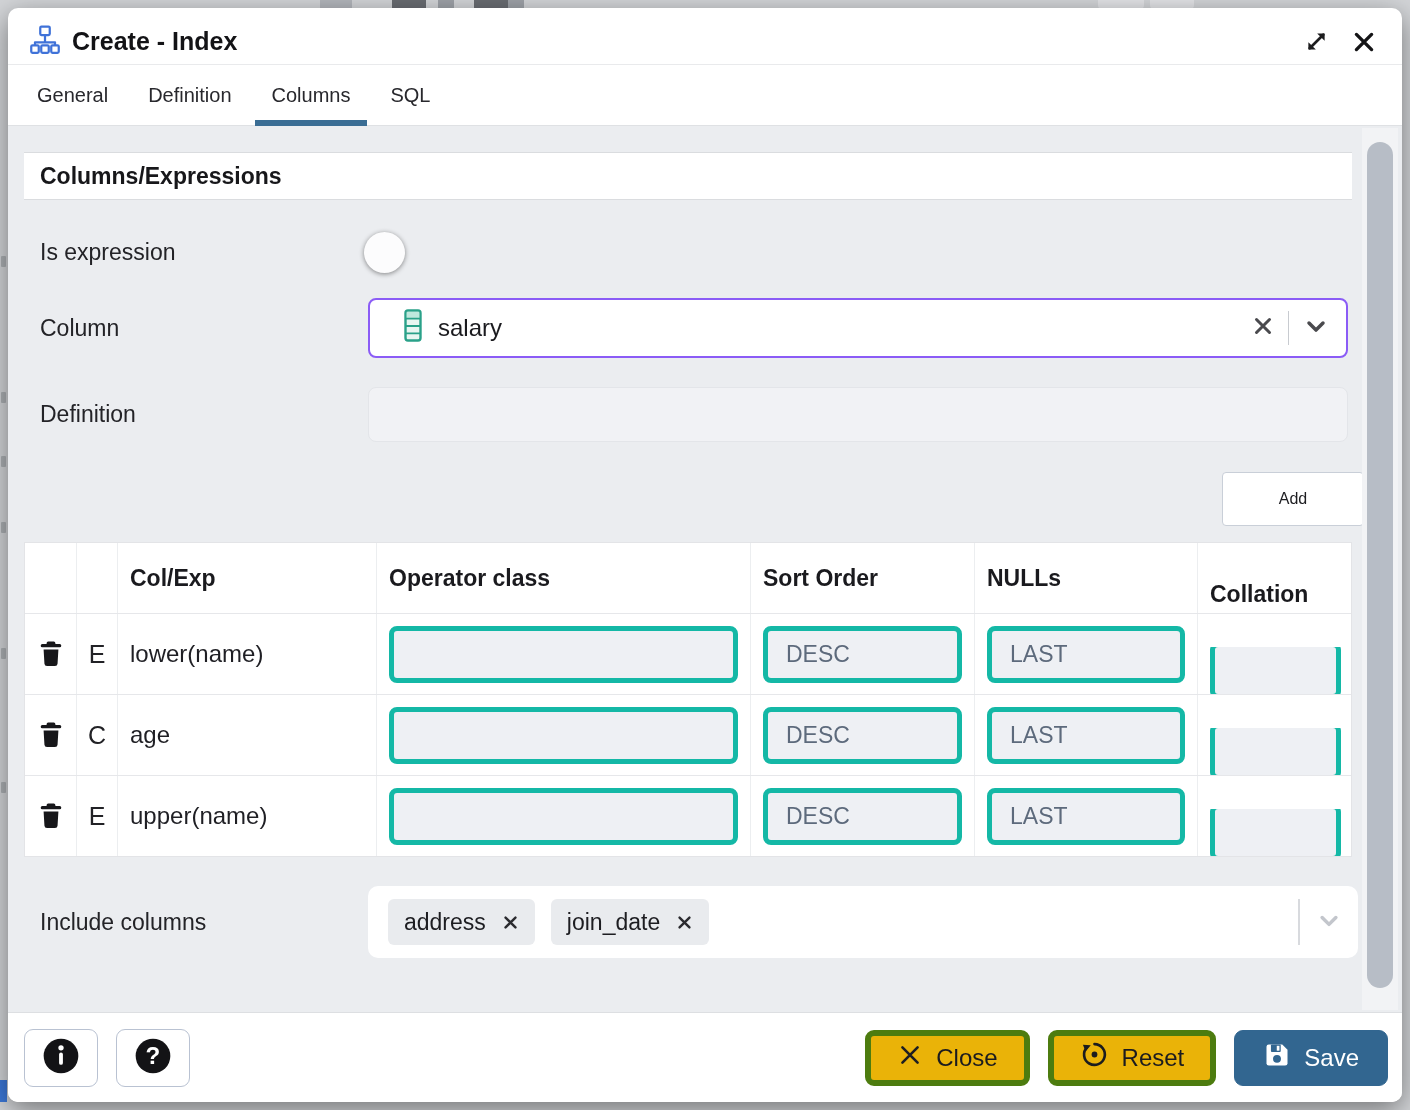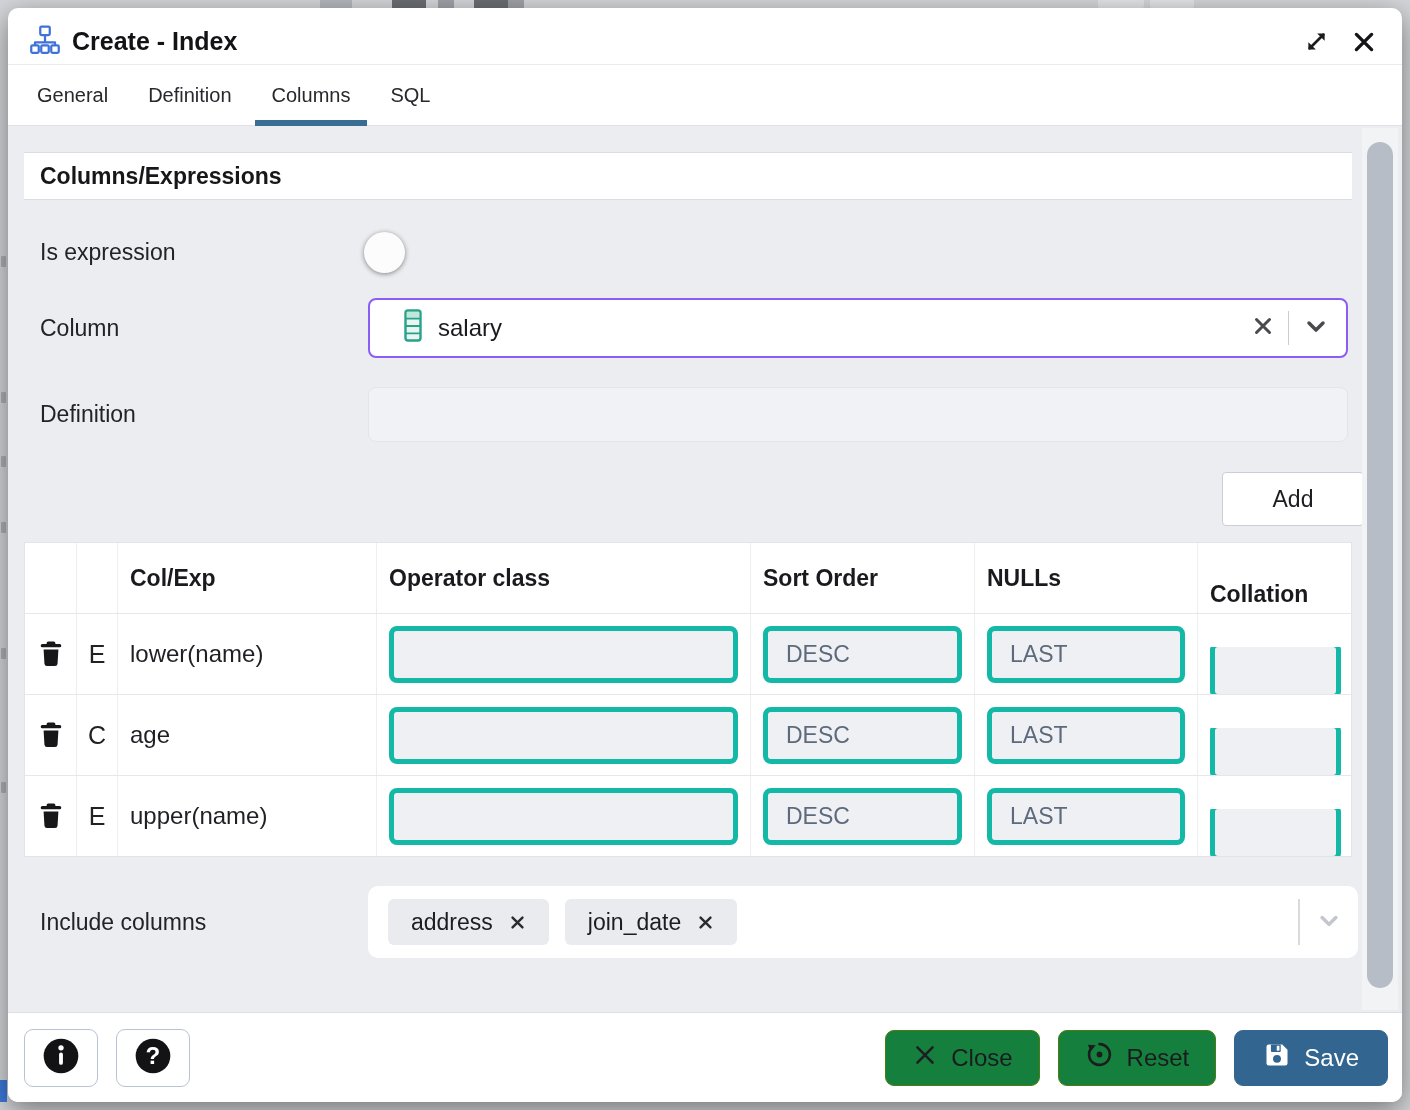--- a/index.html
+++ b/index.html
@@ -47,21 +47,21 @@
                 display:flex; align-items:center; padding:0 16px 0 34px; cursor:pointer; }
   .select-value { display:flex; align-items:center; gap:16px; flex:1; font-size:24px; color:#1b1b1f; }
   .select-controls { display:flex; align-items:center; gap:13px; }
   .select-divider { width:1px; height:34px; background:#c8cbd0; }
 
   .row-expression { position:absolute; top:260px; left:32px; right:54px; height:56px; display:flex; align-items:center; }
   .row-expression .form-label { width:328px; flex:none; }
   .text-input { flex:1; height:55px; background:#f1f2f5; border:1px solid #e3e5e9; border-radius:8px; font-size:23px; color:#232327; padding-left:16px; display:flex; align-items:center; }
 
   .add-btn { position:absolute; top:346px; left:1214px; width:142px; height:54px; background:#fff;
-             border:1px solid #c9cfd8; border-radius:4px; font-size:23px; color:#1d1d21;
+             border:1px solid #c9cfd8; border-radius:4px; font-size:16px; color:#1d1d21;
              display:flex; align-items:center; justify-content:center; cursor:pointer; }
 
   
   .grid { position:absolute; top:416px; left:16px; width:1328px; background:#fff; border:1px solid #e3e4e7; }
   .grid-header, .grid-row { display:grid; grid-template-columns:52px 41px 259px 374px 224px 223px 155px; }
   .grid-header { height:70px; }
   .grid-row { height:81px; border-top:1px solid #e6e7ea; }
   .gcell { border-right:1px solid #eceef0; display:flex; align-items:center; overflow:hidden; }
   .gcell:last-child { border-right:none;margin-top:33px; }
   .gcell.head { font-size:23px; font-weight:700; color:#1a1a1e; padding-left:12px; }
@@ -71,38 +71,38 @@
   .trash-btn { width:36px; height:36px; display:flex; align-items:center; justify-content:center; cursor:pointer; }
   .cell-input { margin:0 12px; height:57px; flex:1; background:#eef0f4; border:5px solid #14b8a6; border-radius:8px;
                 display:flex; align-items:center; padding-left:18px; font-size:23px; color:#5d6a7c; cursor:pointer; }
 
   
   .row-include { position:absolute; top:760px; left:32px; right:44px; height:72px; display:flex; align-items:center; }
   .row-include .form-label { width:328px; flex:none; align-self:center; }
   .include-box { flex:1; height:72px; background:#fff; border-radius:10px; display:flex; align-items:center;
                  padding:0 14px 0 20px; cursor:pointer; }
   .chip { background:#e9ebee; border-radius:6px; height:46px; display:flex; align-items:center; gap:16px;
-          padding:0 23px; font-size:23px; color:#1d1d21; margin-right:16px; }
+          padding:0 16px; font-size:23px; color:#1d1d21; margin-right:16px; }
   .chip-x { display:flex; align-items:center; cursor:pointer; }
   .include-controls { margin-left:auto; display:flex; align-items:center; gap:14px; }
   .include-divider { width:2px; height:46px; background:#d8dade; }
 
   
   .scrollbar { position:absolute; top:2px; bottom:2px; right:4px; width:36px; background:#f2f3f5; }
   .scroll-thumb { position:absolute; left:5px; right:5px; top:14px; bottom:22px; background:#b7bdc6; border-radius:13px; cursor:pointer; }
 
   
   .footer { flex:none; height:90px; background:#fff; border-top:1px solid #dddfe2;
             display:flex; align-items:center; padding:0 14px 0 16px; gap:18px; }
   .icon-btn { width:74px; height:58px; border:1px solid #b9c2d2; border-radius:9px; background:#fff;
               display:flex; align-items:center; justify-content:center; cursor:pointer; }
   .footer-spacer { flex:1; }
   .btn { height:56px; border-radius:9px; display:flex; align-items:center; justify-content:center; gap:13px;
          font-size:24px; cursor:pointer; padding:0 26px; }
-  .btn.secondary { background:#15803d; border:1px solid #4d7c0f; color:#1b1b1f; }
+  .btn.secondary { background:#eab308; border:6px solid #4d7c0f; color:#1b1b1f; }
   .btn.primary { background:#326690; border:1px solid #326690; color:#fff; padding:0 28px; }
 </style>
 </head>
 <body>
 
 <div class="screen">
 
   <div class="bg-block" style="left:320px;width:32px;background:#b3b6bc;"></div>
   <div class="bg-block" style="left:392px;width:34px;background:#696c72;"></div>
   <div class="bg-block" style="left:438px;width:16px;background:#9ea2a8;"></div>

